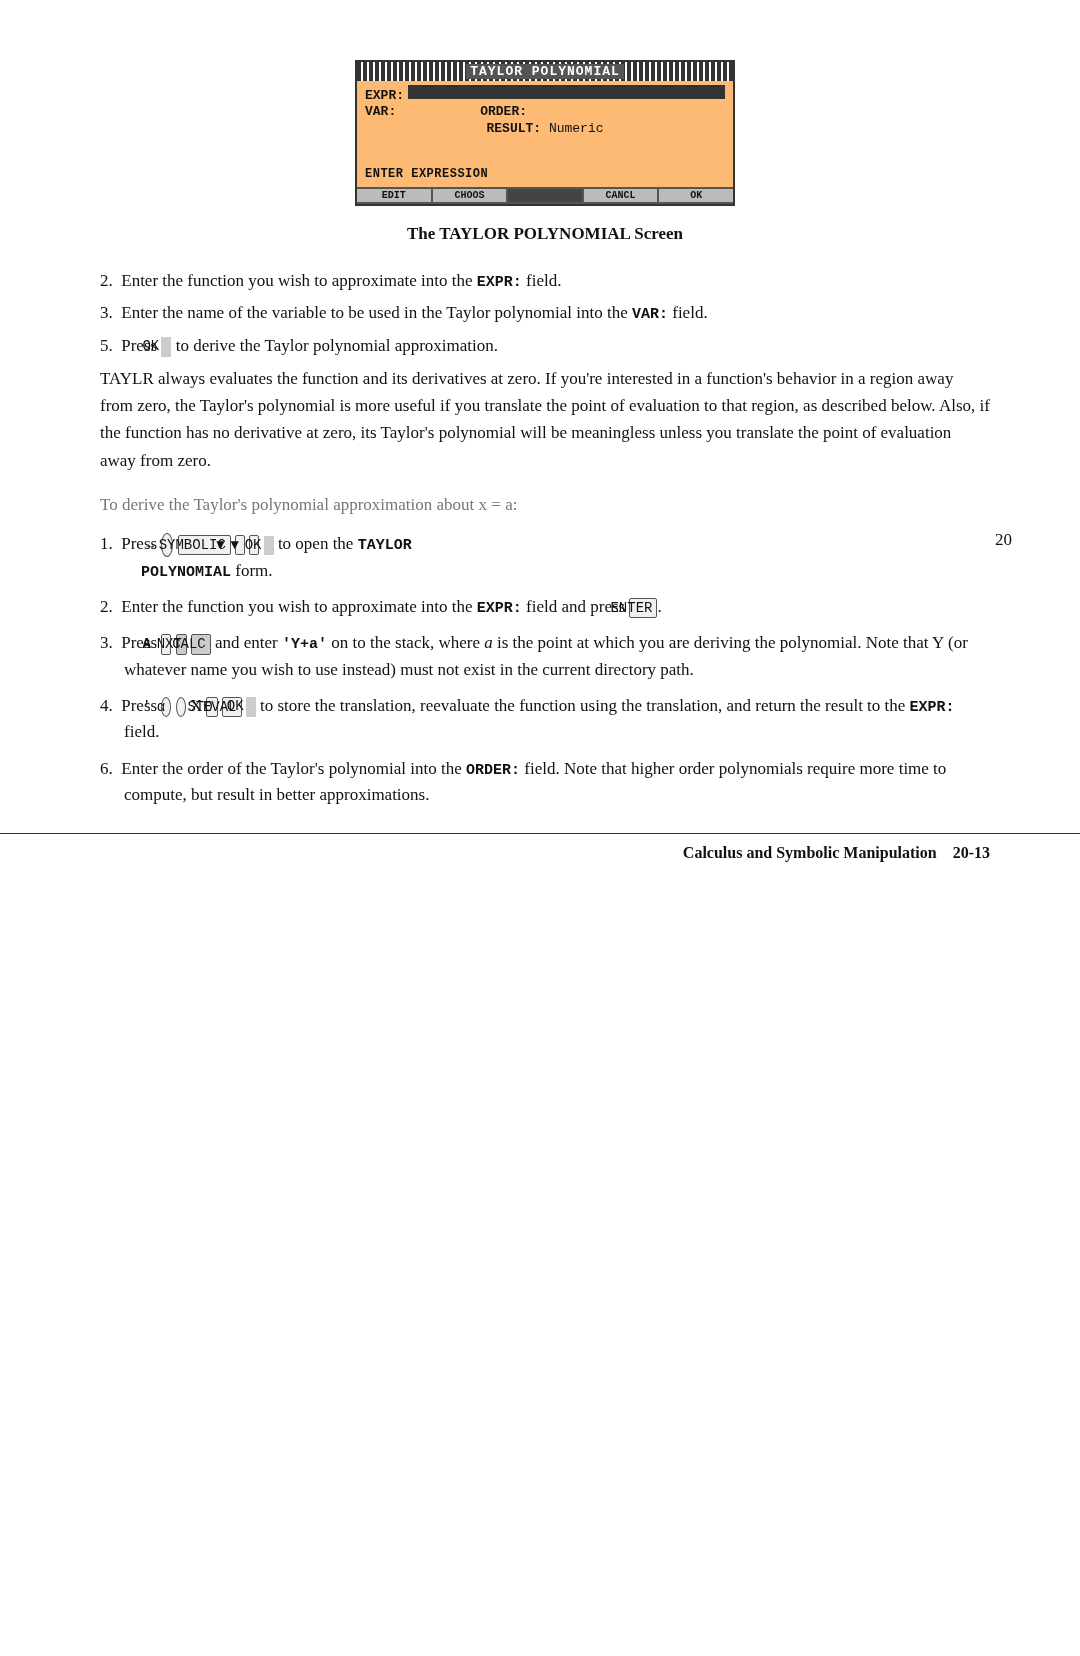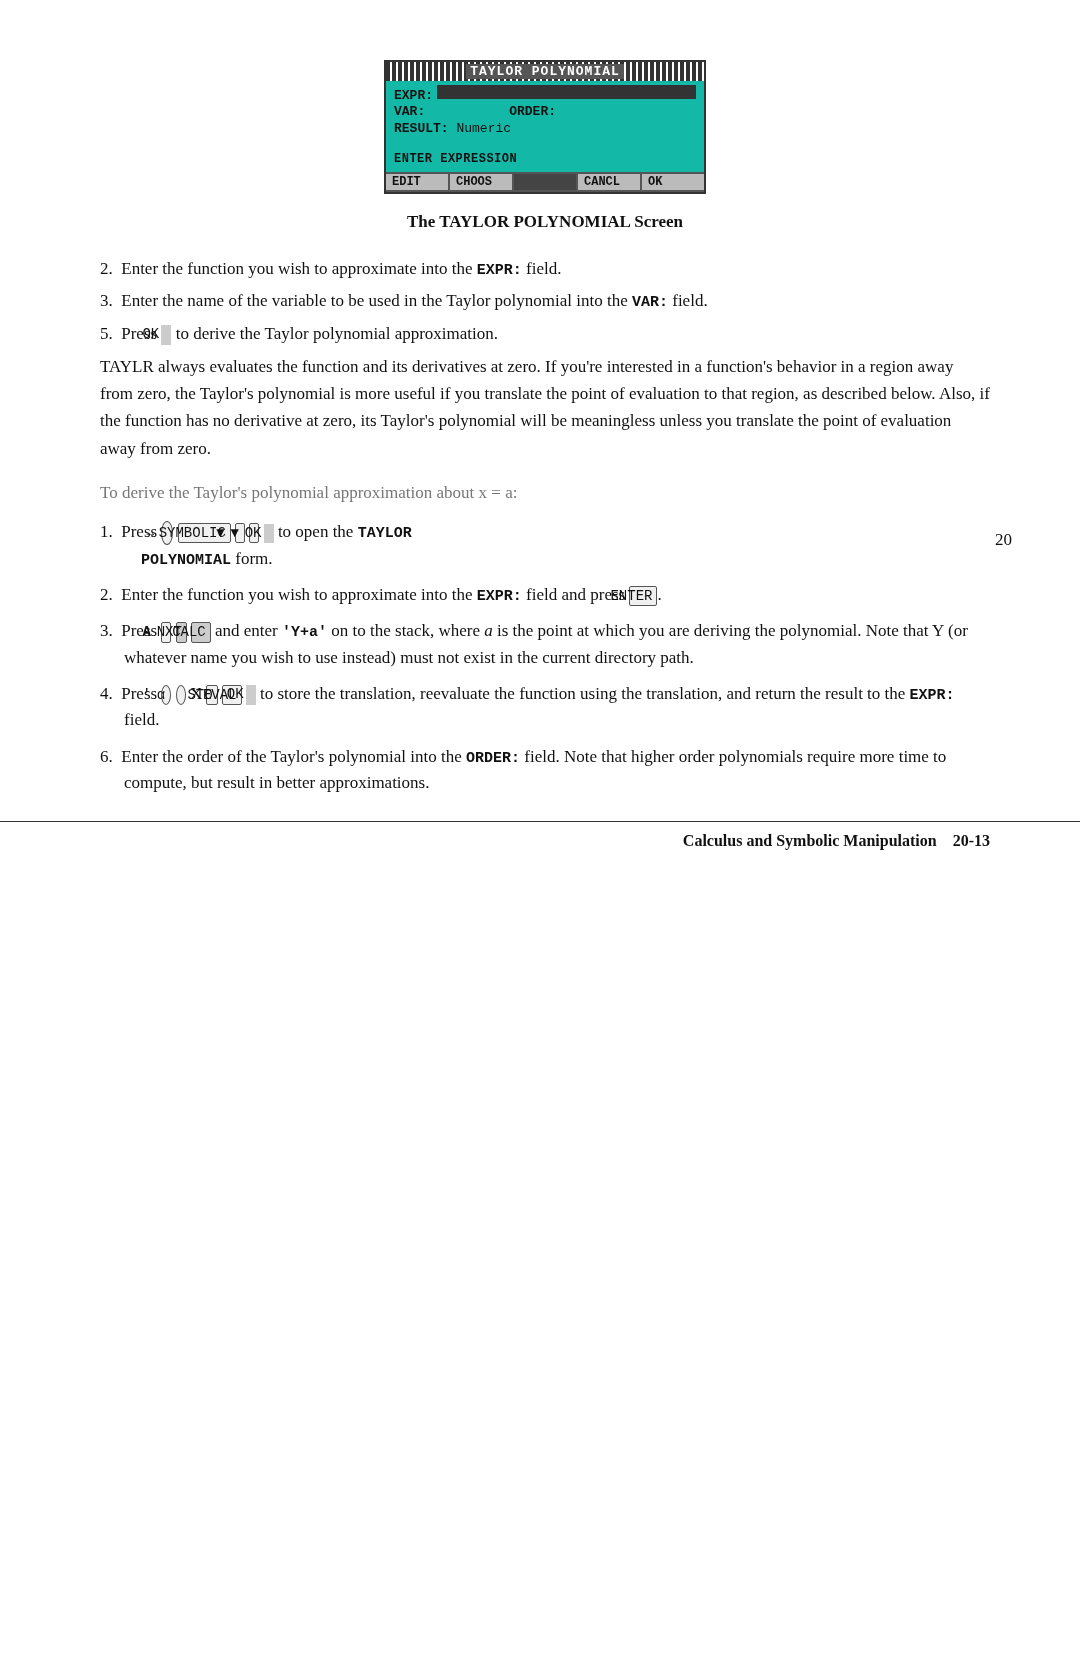--- a/index.html
+++ b/index.html
@@ -26,22 +26,22 @@
 
     
     .screen-container {
       display: flex;
       flex-direction: column;
       align-items: center;
       margin-bottom: 24px;
     }
     .screen-box {
       border: 2px solid #333;
-      width: 322px;
-      background: #14b8a6;
+      width: 380px;
+      background: #fdba74;
       font-family: 'Courier New', Courier, monospace;
       font-size: 13px;
       padding: 0;
       margin-bottom: 10px;
     }
     .screen-title-bar {
       background: repeating-linear-gradient(
         90deg,
         #333 0px, #333 4px,
         #fff 4px, #fff 6px
@@ -82,23 +82,24 @@
       height: 14px;
       flex: 1;
       font-size: 12px;
     }
     .screen-row-inline {
       display: flex;
       gap: 20px;
       margin-bottom: 2px;
     }
     .screen-result {
-      margin-bottom: 2px;
-      font-size: 13px;
-      font-weight: bold;
+      margin-bottom: 17px;
+      font-size: 13px;
+      font-weight: bold;
+      text-align: center;
     }
     .screen-result span.result-val {
       font-weight: normal;
       font-size: 13px;
     }
     .screen-prompt {
       margin-top: 6px;
       margin-bottom: 2px;
       font-size: 12px;
       font-weight: bold;
@@ -106,25 +107,26 @@
     }
     .screen-softkeys {
       display: flex;
       background: #555;
       padding: 2px 0;
       gap: 2px;
     }
     .softkey {
       background: #888;
       color: #fff;
-      font-size: 12px;
+      font-size: 10px;
       padding: 1px 6px;
       font-family: 'Courier New', Courier, monospace;
       font-weight: bold;
       flex: 1;
+      text-align: center;
     }
     .softkey.active {
       background: #bbb;
       color: #111;
     }
     .softkey.dark {
       background: #444;
     }
     .screen-caption {
       font-size: 17px;

